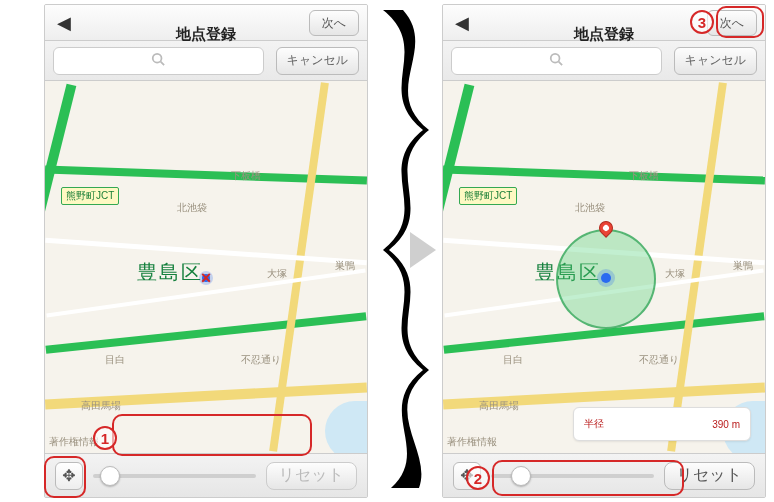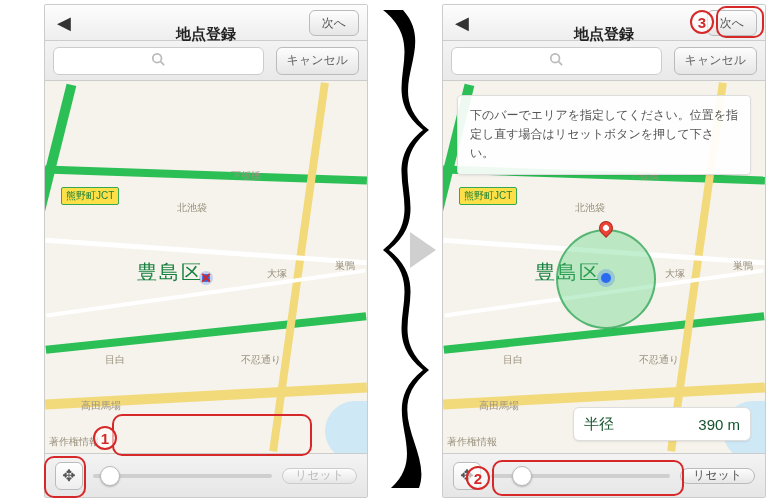--- a/index.html
+++ b/index.html
@@ -55,21 +55,21 @@
   }
 
   
   .road-g { position:absolute; background:#2bbf55; }
   .road-y { position:absolute; background:#f2d97a; }
   .road-w { position:absolute; background:#fff; }
   .water  { position:absolute; background:#cfe8f5; }
 
   .jct {
     position:absolute; left:16px; top:106px;
-    background:#fde047; border:1px solid #34a853; color:#1a7f37;
+    background:#fef9c3; border:1px solid #34a853; color:#1a7f37;
     font-size:10px; padding:1px 4px; border-radius:2px;
   }
 
   .district {
     position:absolute; left:92px; top:178px; font-size:20px; color:#15803d;
     letter-spacing:2px; font-weight:500;
   }
   .label-sm { position:absolute; font-size:10px; color:#9a917f; white-space:nowrap; }
 
   .msgbox {
@@ -105,22 +105,22 @@
   }
   .slider {
     position:relative; flex:1; height:28px; display:flex; align-items:center;
   }
   .slider .track { height:4px; flex:1; background:#cfcfcf; border-radius:2px; position:relative; }
   .slider .thumb {
     position:absolute; top:-8px; width:20px; height:20px; border-radius:50%;
     background:#fff; border:1px solid #bbb; box-shadow:0 1px 2px rgba(0,0,0,.25);
   }
   .resetbtn {
-    height:16px; padding:0 12px; border:1px solid #ccc; border-radius:8px;
-    background:linear-gradient(#fdfdfd,#e6e6e6); font-size:12px; color:#bbb;
+    height:28px; padding:0 12px; border:1px solid #ccc; border-radius:8px;
+    background:linear-gradient(#fdfdfd,#e6e6e6); font-size:16px; color:#bbb;
     display:flex; align-items:center;
   }
   .resetbtn.active { color:#555; border-color:#bbb; }
 
   
   .circle {
     position:absolute; left:113px; top:148px; width:100px; height:100px;
     border-radius:50%; background:rgba(80,210,120,.35);
     border:2px solid rgba(40,160,80,.7);
   }
@@ -131,21 +131,21 @@
   }
   .pin::after { content:""; position:absolute; left:3px; top:3px; width:6px; height:6px; background:#fff; border-radius:50%; }
   .bluedot {
     position:absolute; left:158px; top:192px; width:10px; height:10px; border-radius:50%;
     background:#2a6af0; box-shadow:0 0 0 4px rgba(42,106,240,.25);
   }
   .radiusbox {
     position:absolute; right:14px; bottom:12px; width:178px; height:34px;
     background:#fff; border:1px solid #ddd; border-radius:6px;
     display:flex; align-items:center; justify-content:space-between;
-    padding:0 10px; font-size:15px; color:#14532d;
+    padding:0 10px; font-size:10px; color:#b91c1c;
     box-shadow:0 1px 2px rgba(0,0,0,.08);
   }
   .radiusbox .val { font-variant-numeric: tabular-nums; }
 
   
   .ann {
     position:absolute; width:24px; height:24px; border:2px solid #d62828;
     border-radius:50%; color:#d62828; font-size:15px; font-weight:600;
     display:flex; align-items:center; justify-content:center; background:rgba(255,255,255,.6);
     z-index:50;
@@ -268,21 +268,20 @@
           <div class="district">豊島区</div>
           <span class="label-sm" style="left:186px;top:88px">下板橋</span>
           <span class="label-sm" style="left:132px;top:120px">北池袋</span>
           <span class="label-sm" style="right:12px;top:178px">巣鴨</span>
           <span class="label-sm" style="left:222px;top:186px">大塚</span>
           <span class="label-sm" style="left:60px;top:272px">目白</span>
           <span class="label-sm" style="left:196px;top:272px">不忍通り</span>
           <span class="label-sm" style="left:36px;top:318px">高田馬場</span>
           <span class="label-sm" style="left:4px;bottom:4px">著作権情報</span>
 
-          <div class="msgbox">下のバーでエリアを指定してください。位置を指定し直す場合はリセットボタンを押して下さい。</div>
 
           <div class="circle"></div>
           <div class="pin"></div>
           <div class="bluedot"></div>
 
           <div class="radiusbox">
             <span>半径</span>
             <span class="val"><span>390</span>&nbsp;<span>m</span></span>
           </div>
         </div>

